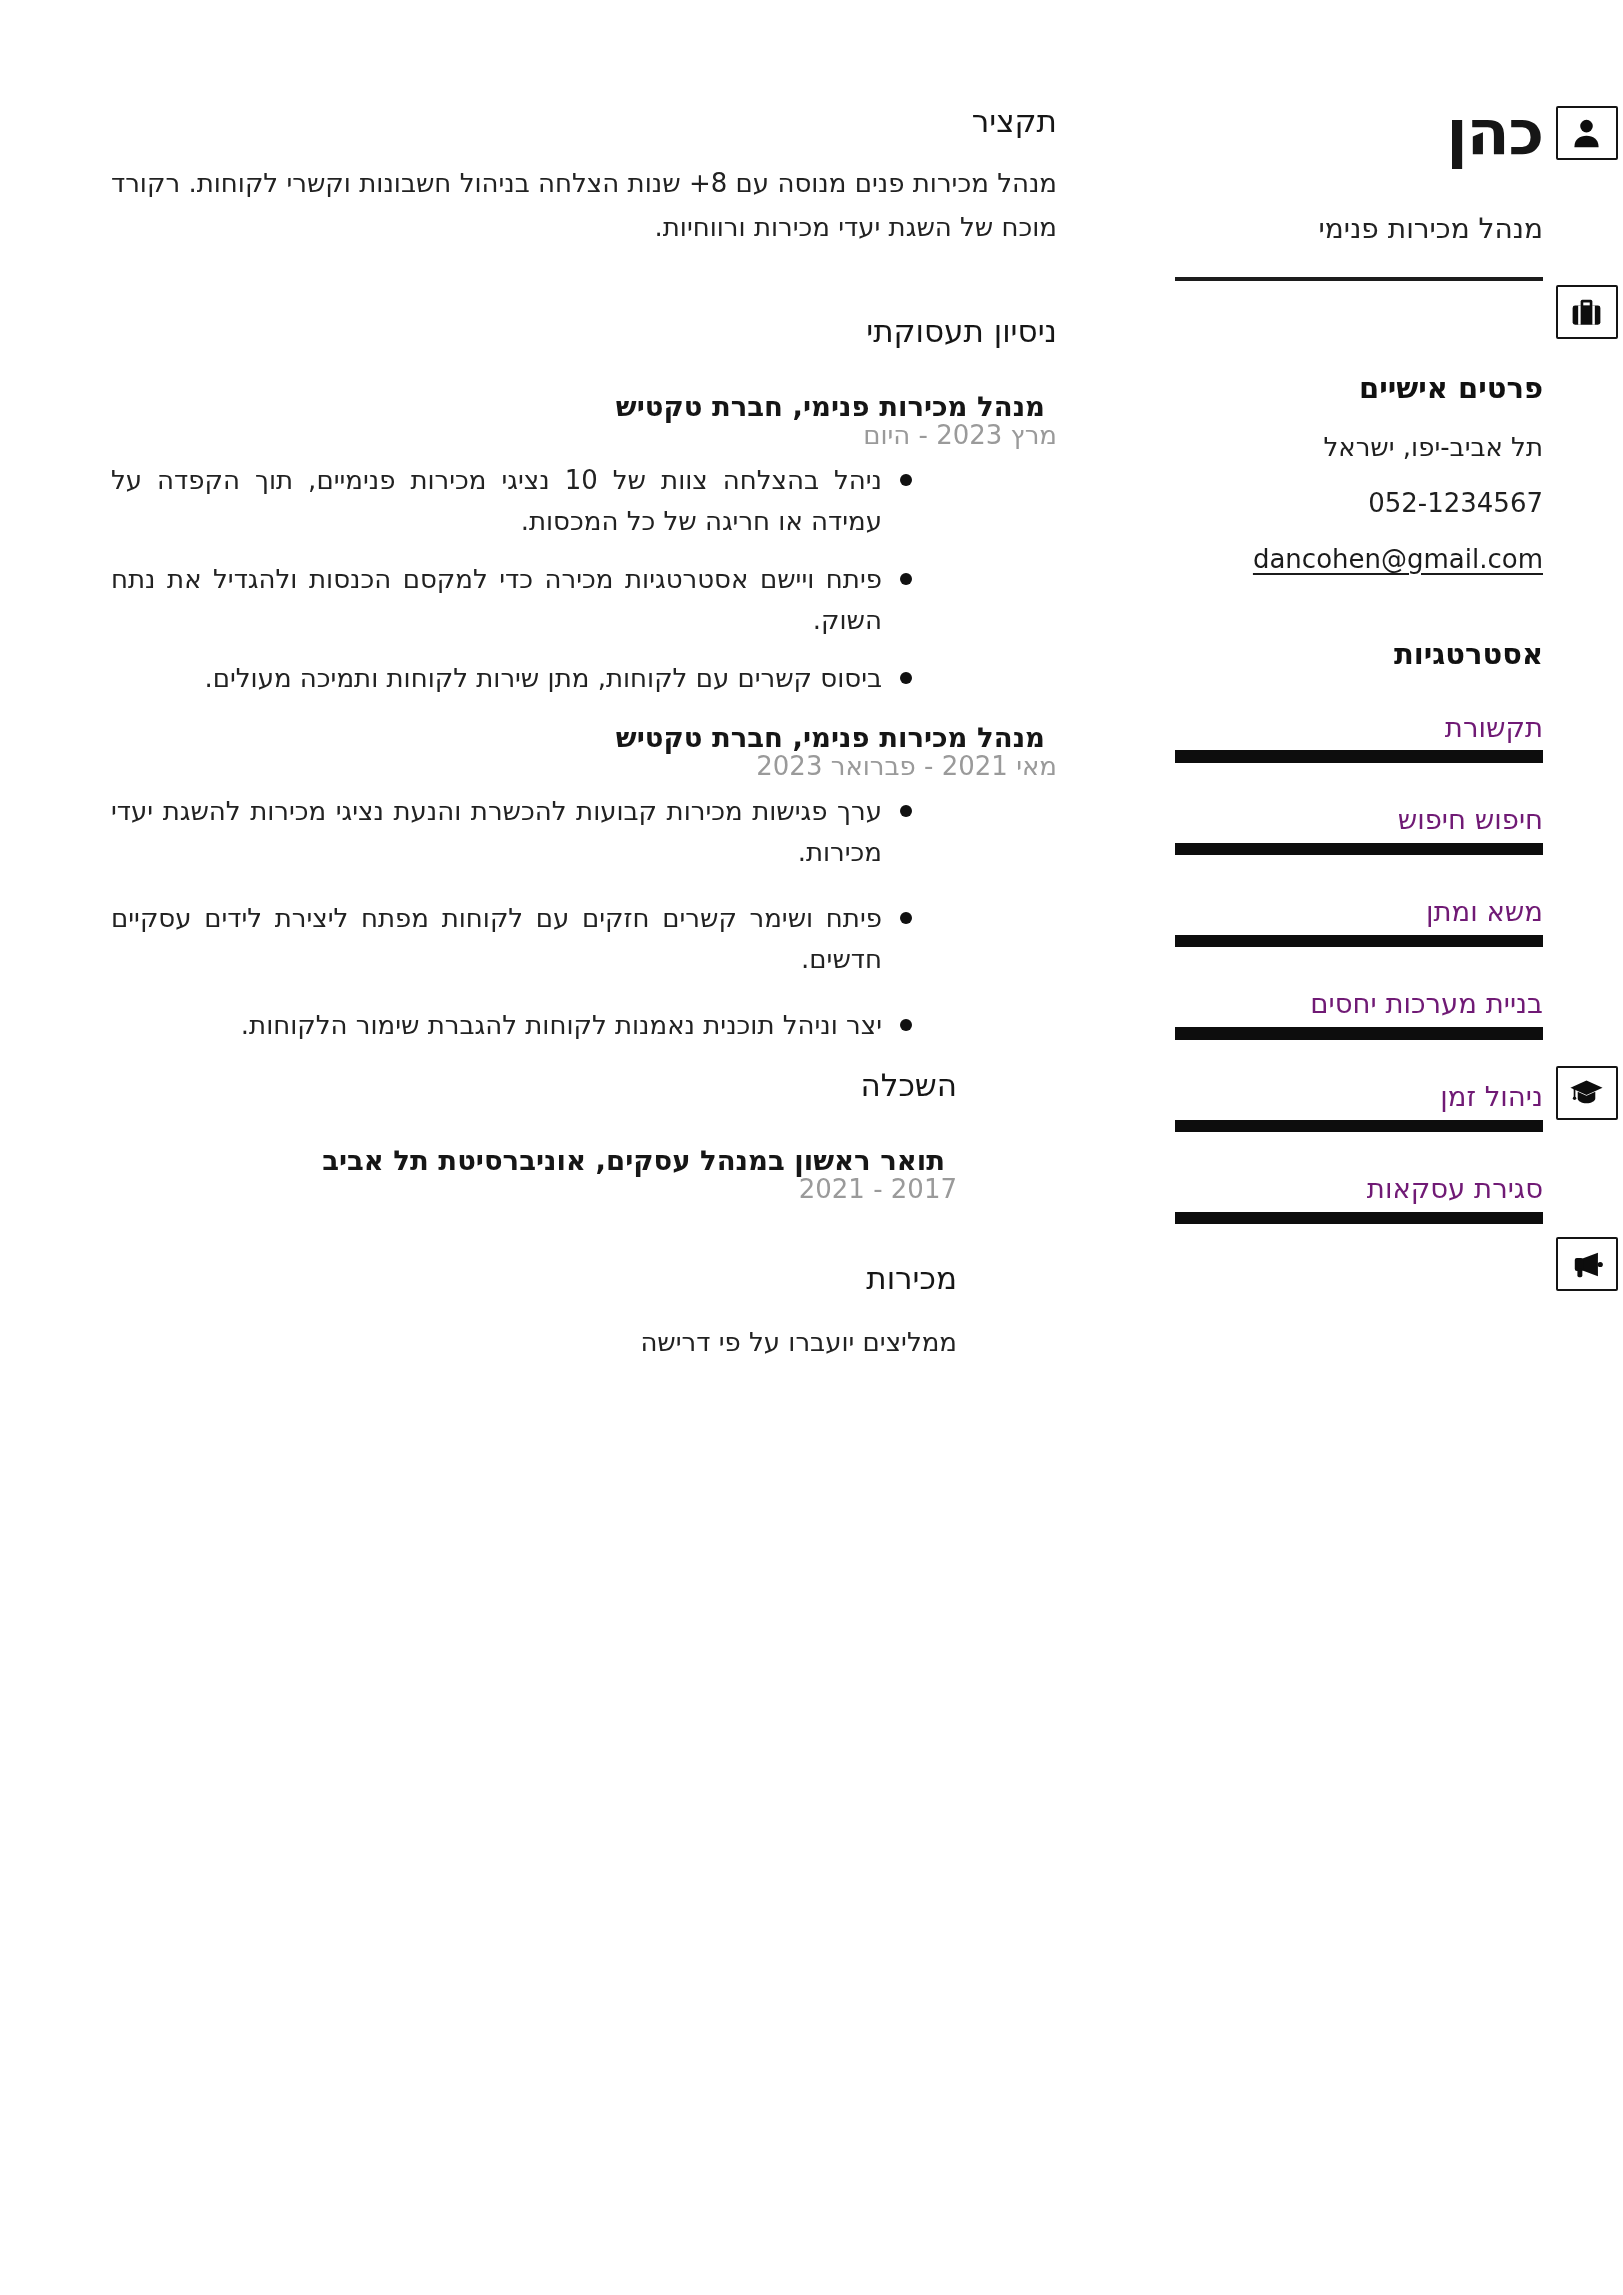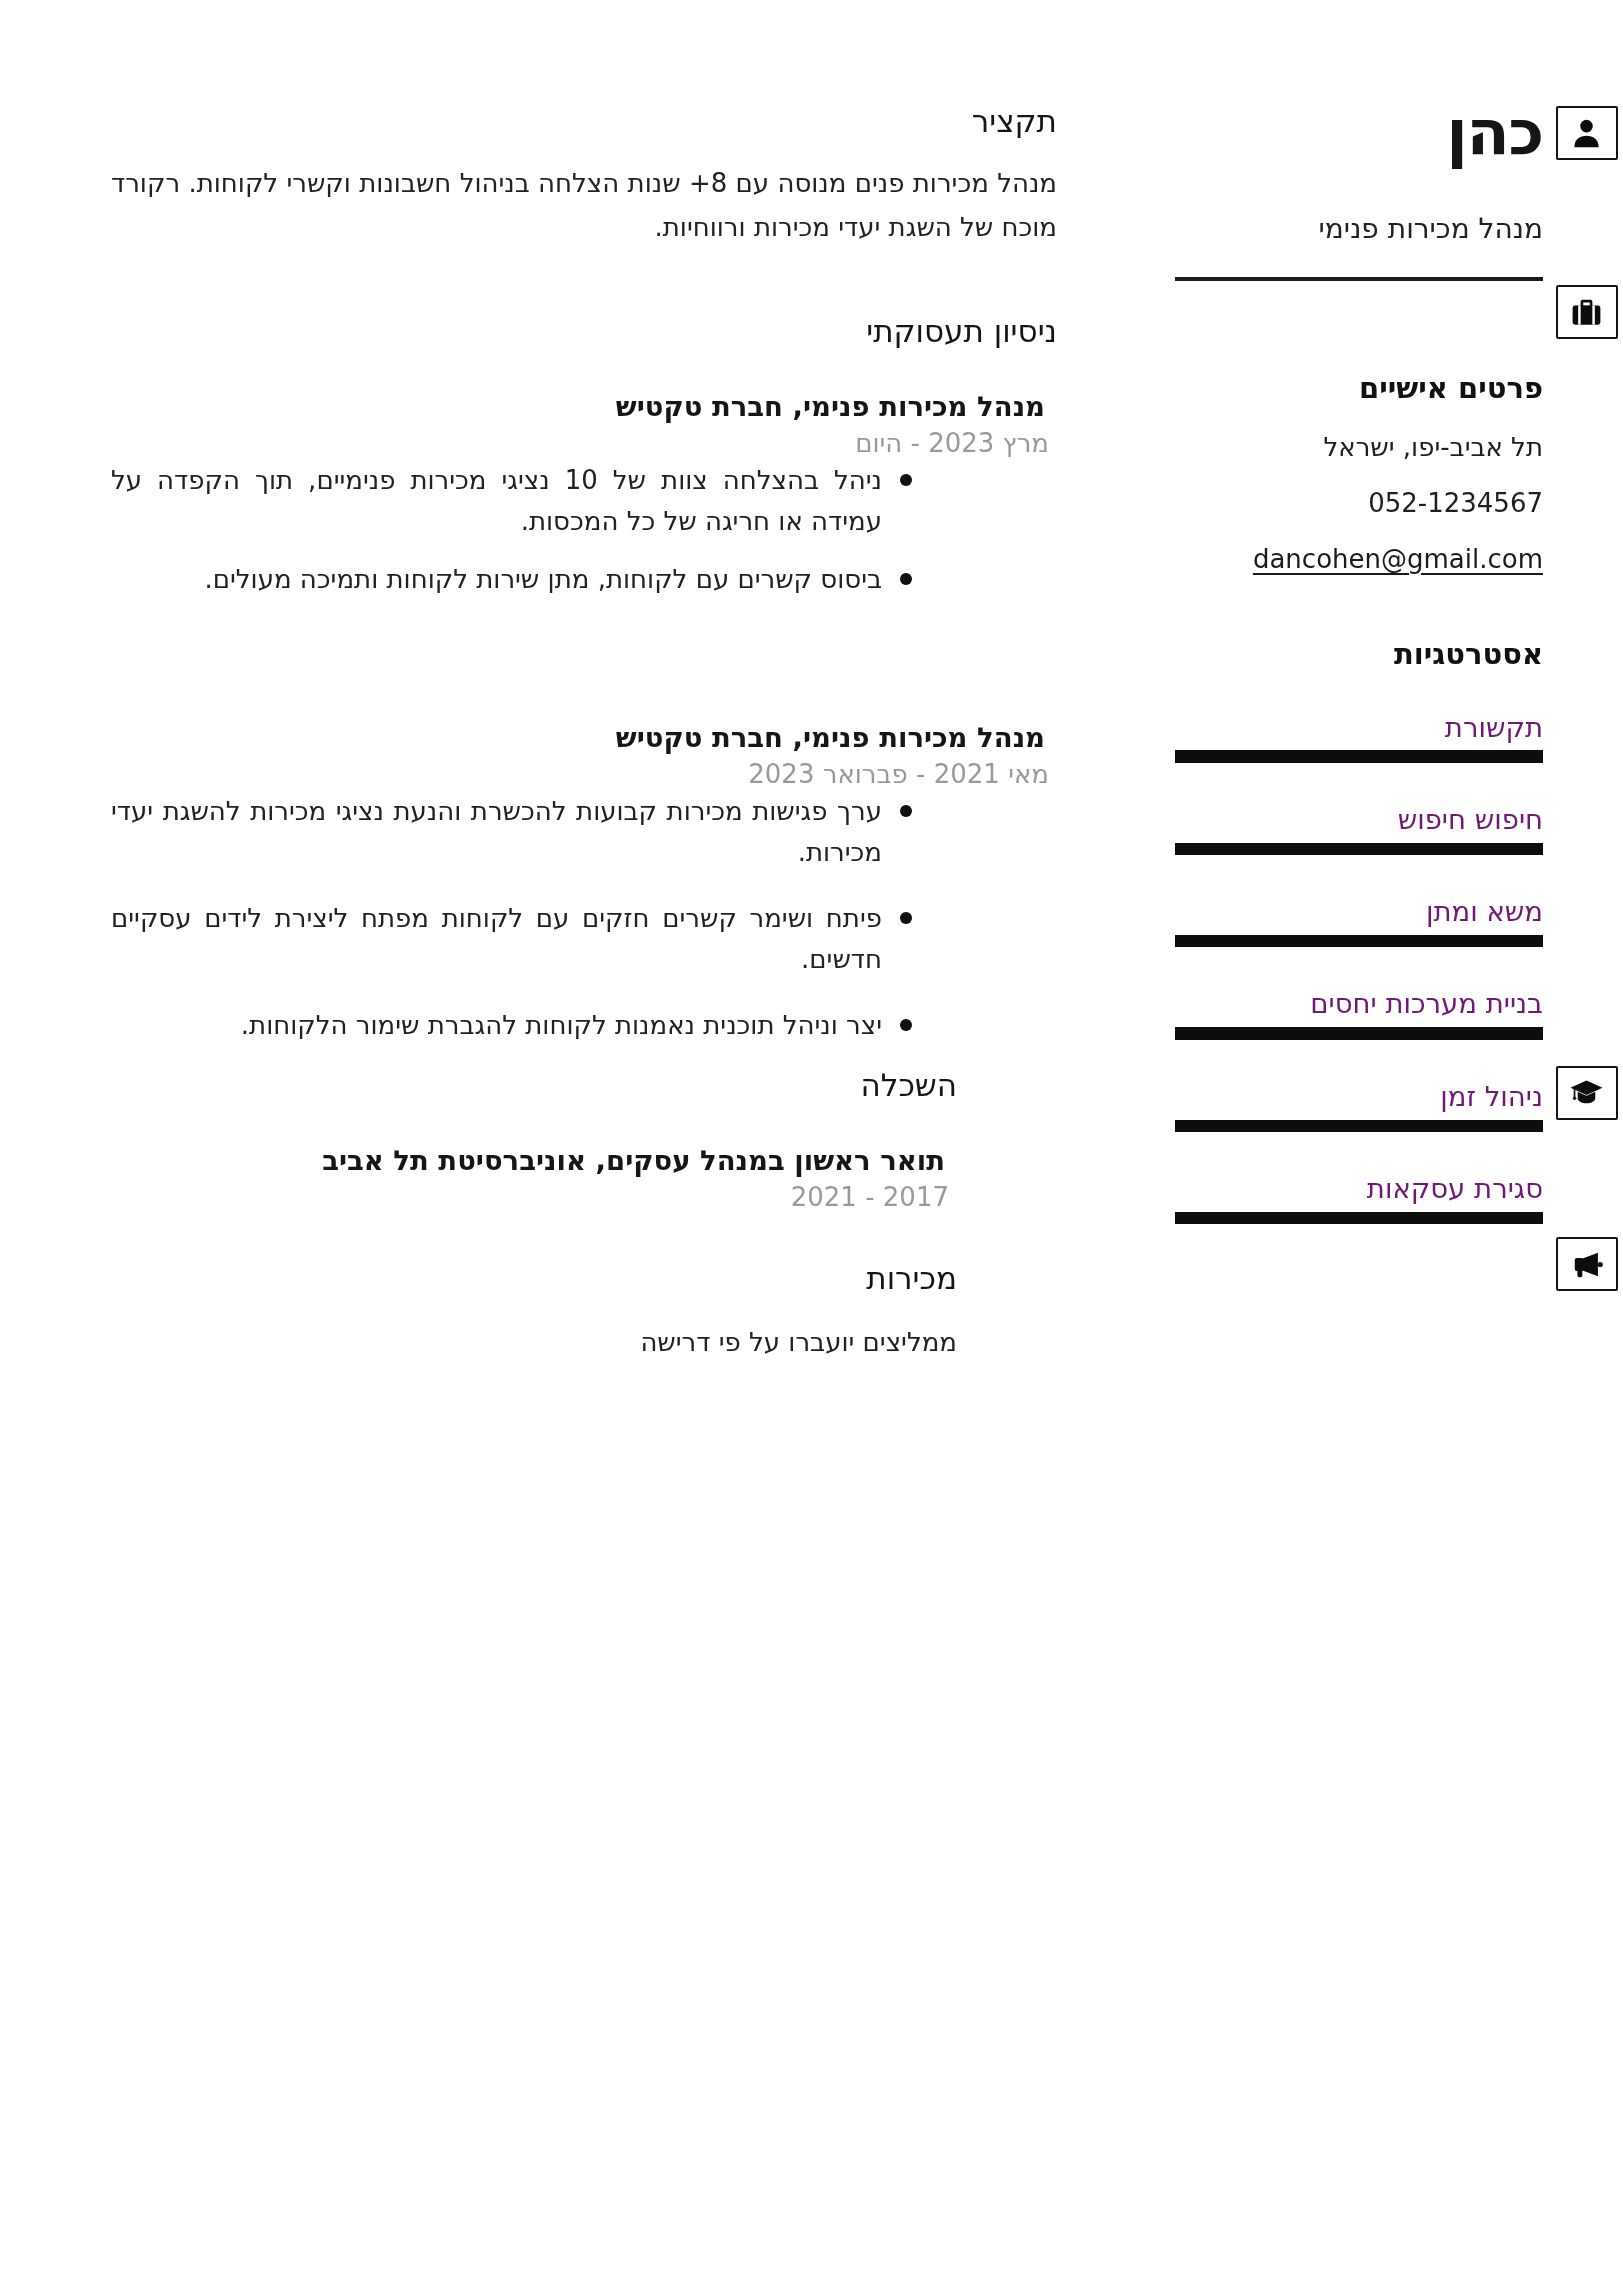--- a/index.html
+++ b/index.html
@@ -35,21 +35,21 @@
   .skill:first-child{margin-top:41px;}
   .skill-label{font-size:27.5px;line-height:31px;color:#701a75;}
   .skill-bar{margin-top:7.9px;height:12.4px;background:#0d0d0d;}
   .skill-bar-fill{height:100%;background:#0d0d0d;}
   
   .main{position:absolute;top:0;right:566px;width:946px;text-align:right;}
   .abs{position:absolute;left:0;right:0;}
   .sec-heading{margin:0;font-size:31px;line-height:37px;font-weight:400;color:#161616;}
   .body-text{margin:0;font-size:26px;line-height:44px;color:#222;text-align:justify;text-align-last:right;}
   .job-head{margin:12px;font-size:27.5px;line-height:37px;font-weight:700;color:#161616;}
-  .date-line{margin:8px;font-size:26px;line-height:34px;color:#9a9a9a;}
+  .date-line{margin:0;font-size:26px;line-height:34px;color:#9a9a9a;}
   .bullets{margin:0;padding:0;list-style:none;}
   .bullets li{
     position:relative;padding-right:175px;margin-bottom:17px;
     font-size:26px;line-height:41px;color:#222;
     text-align:justify;text-align-last:right;
   }
   .bullets li::before{
     content:"";position:absolute;right:145px;top:14.4px;
     width:11.8px;height:11.8px;border-radius:50%;background:#111;
   }
@@ -149,20 +149,21 @@
 
     <h2 class="sec-heading abs" style="top:103px">תקציר</h2>
     <p class="body-text abs" style="top:161px">מנהל מכירות פנים מנוסה עם 8+ שנות הצלחה בניהול חשבונות וקשרי לקוחות. רקורד מוכח של השגת יעדי מכירות ורווחיות.</p>
 
     <h2 class="sec-heading abs" style="top:313px">ניסיון תעסוקתי</h2>
 
     <h3 class="job-head abs" style="top:376px">מנהל מכירות פנימי, חברת טקטיש</h3>
     <p class="date-line abs" style="top:418px">מרץ 2023 - היום</p>
     <ul class="bullets abs" style="top:460px">
       <li>ניהל בהצלחה צוות של 10 נציגי מכירות פנימיים, תוך הקפדה על עמידה או חריגה של כל המכסות.</li>
+      <li>פיתח ויישם אסטרטגיות מכירה כדי למקסם הכנסות ולהגדיל את נתח השוק.</li>
       <li>ביסוס קשרים עם לקוחות, מתן שירות לקוחות ותמיכה מעולים.</li>
     </ul>
 
     <h3 class="job-head abs" style="top:707px">מנהל מכירות פנימי, חברת טקטיש</h3>
     <p class="date-line abs" style="top:749px">מאי 2021 - פברואר 2023</p>
     <ul class="bullets loose abs" style="top:791px">
       <li>ערך פגישות מכירות קבועות להכשרת והנעת נציגי מכירות להשגת יעדי מכירות.</li>
       <li>פיתח ושימר קשרים חזקים עם לקוחות מפתח ליצירת לידים עסקיים חדשים.</li>
       <li>יצר וניהל תוכנית נאמנות לקוחות להגברת שימור הלקוחות.</li>
     </ul>

